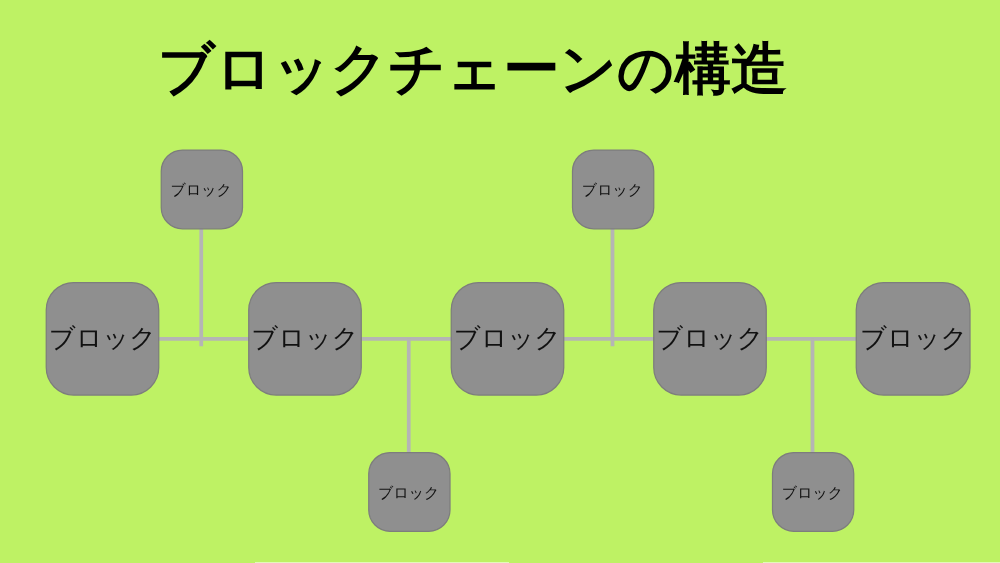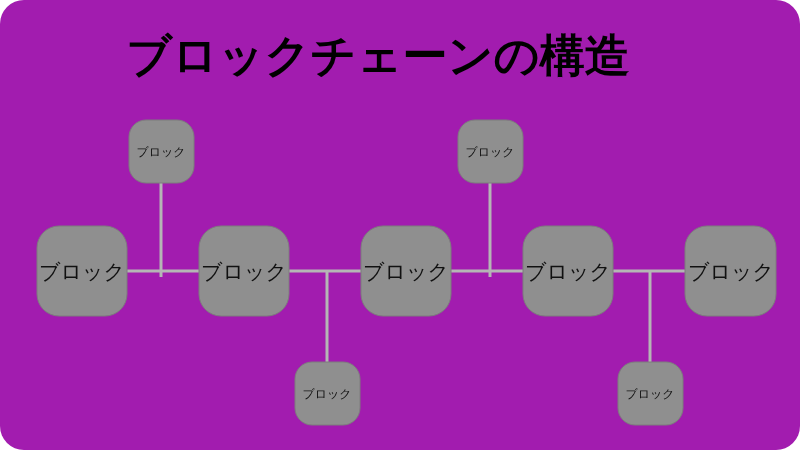--- a/index.html
+++ b/index.html
@@ -8,22 +8,21 @@
     background: #ffffff;
     width: 800px;
     height: 450px;
     overflow: hidden;
     font-family: "Liberation Sans", sans-serif;
   }
   .stage {
     position: relative;
     width: 800px;
     height: 450px;
-    background: #a21caf;
-    border-radius: 24px;
+    background: #bef264;
   }
   svg { display: block; }
   .title-text {
     font-family: "Liberation Sans", sans-serif;
     font-size: 45px;
     font-weight: bold;
     fill: #000000;
     text-anchor: middle;
   }
   .connector {

